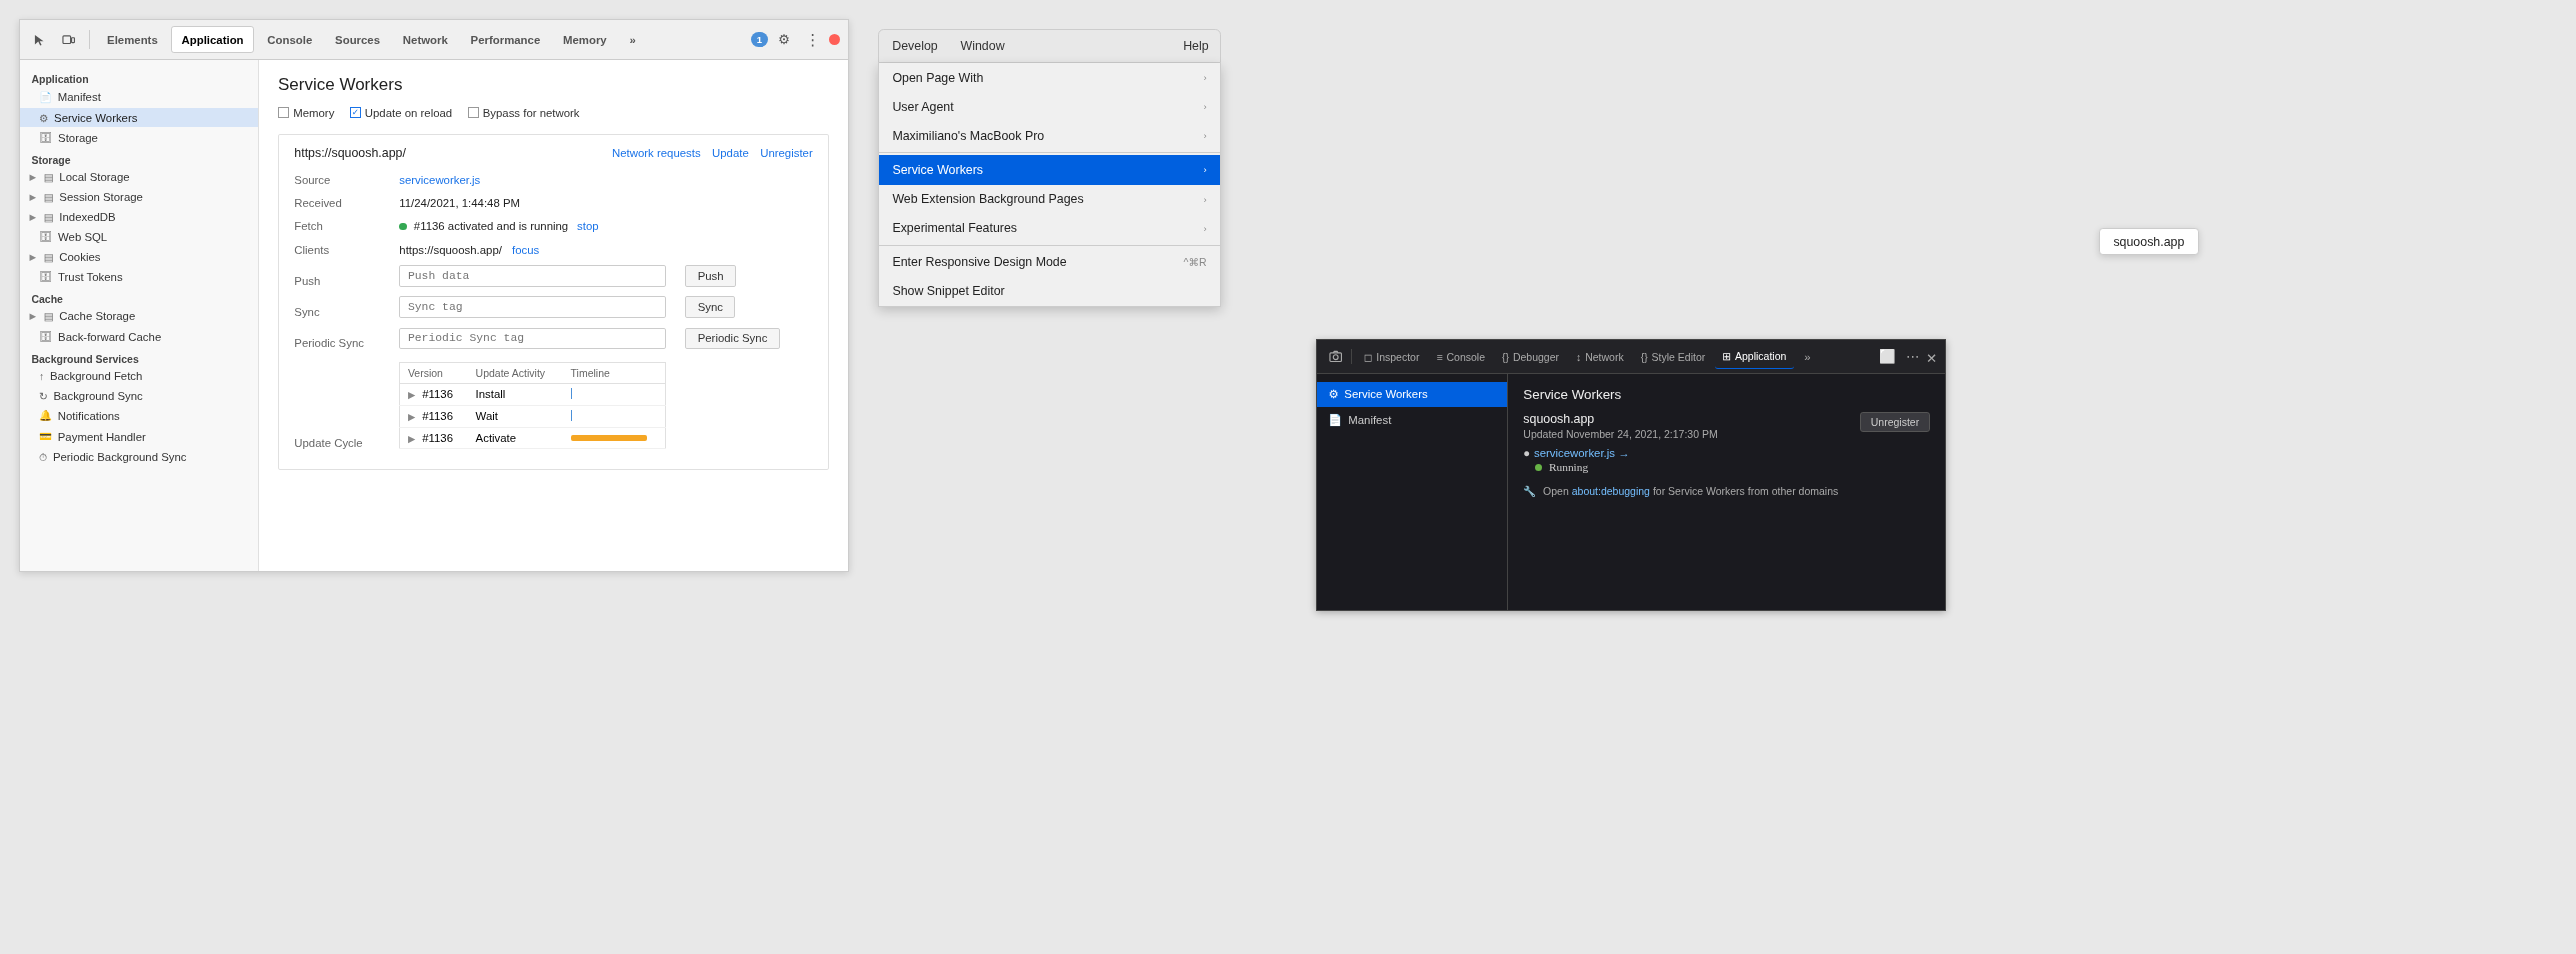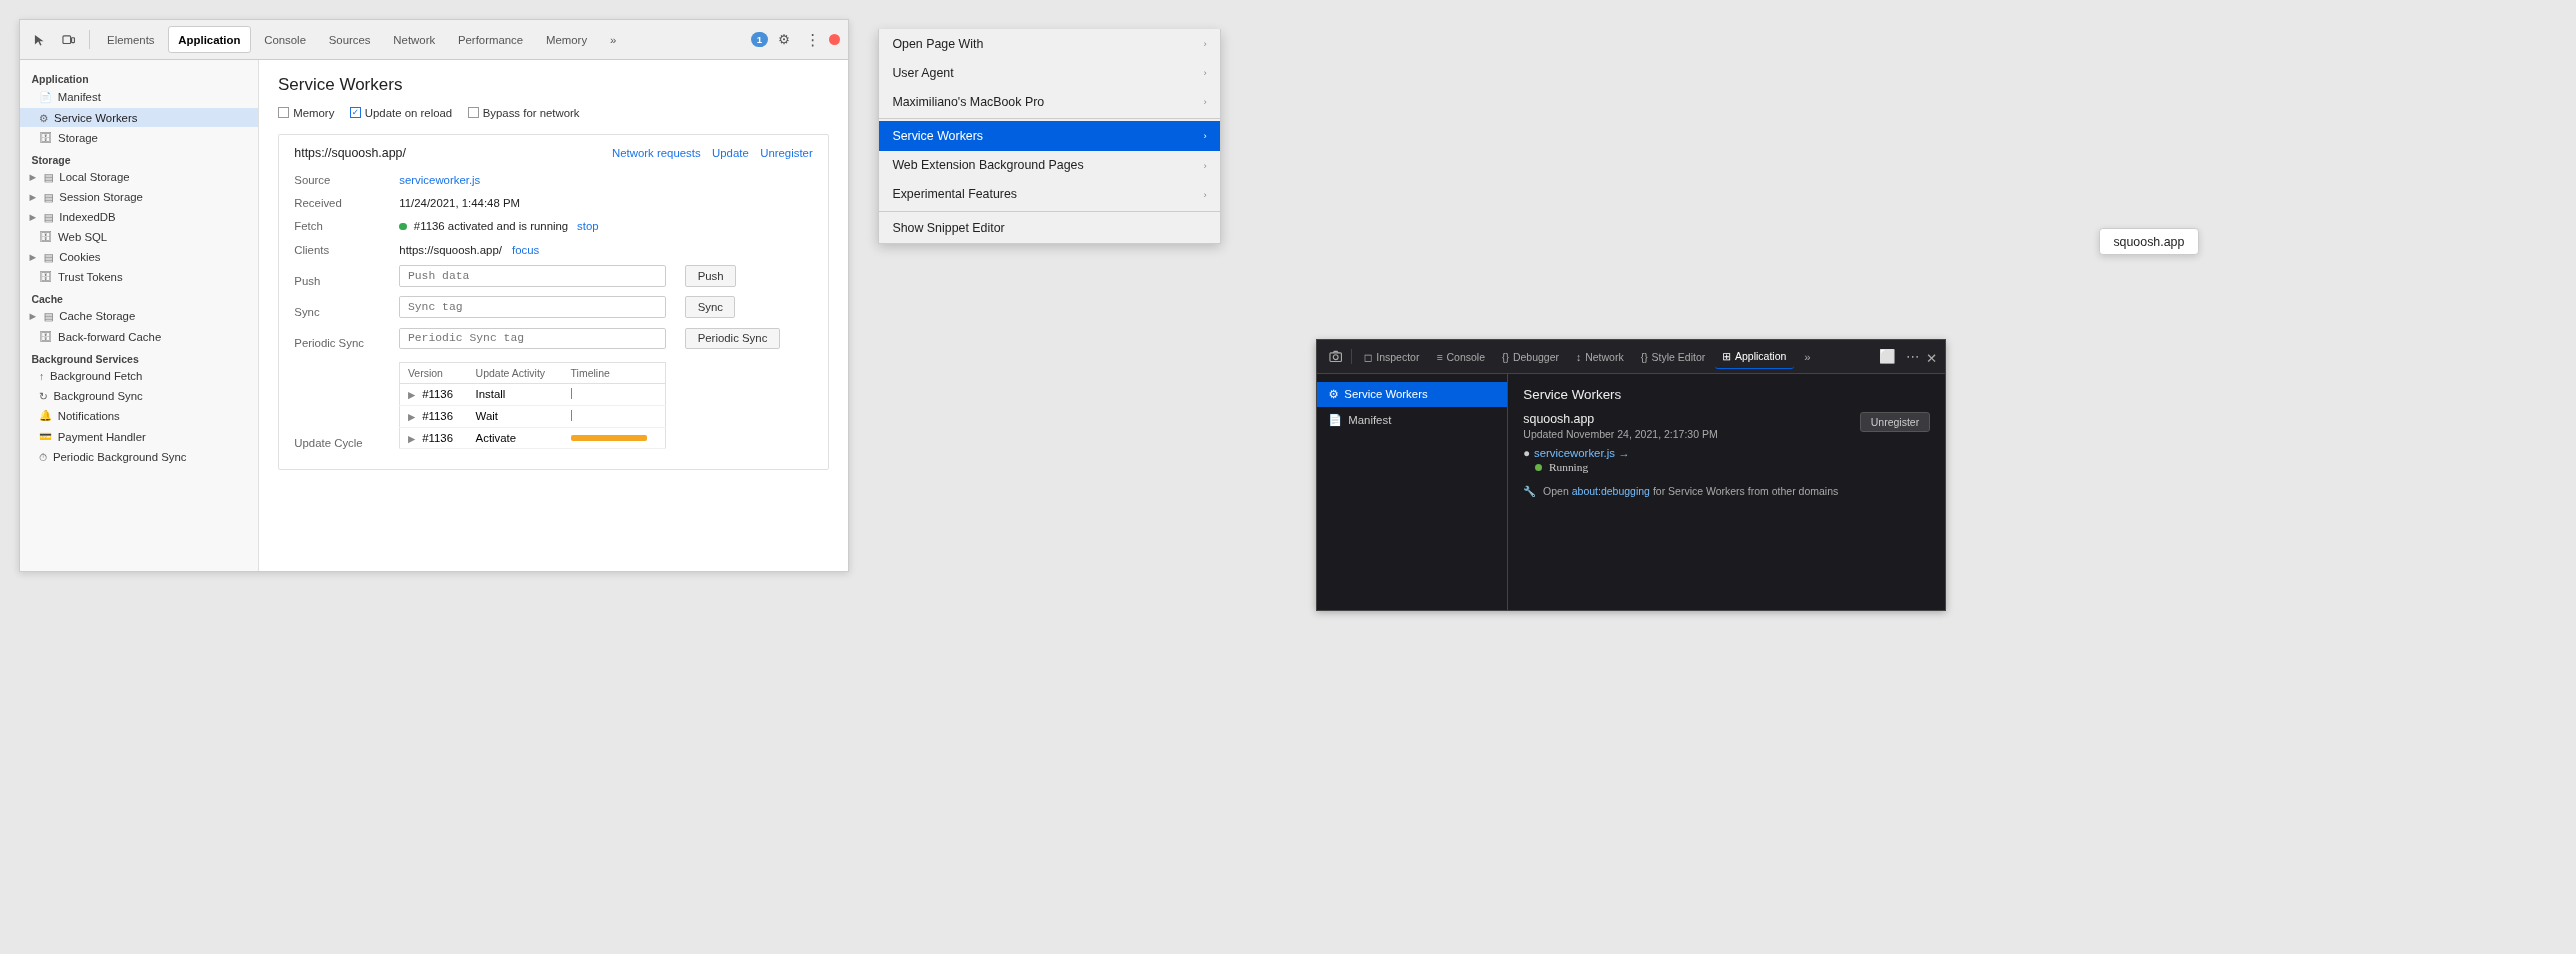--- a/index.html
+++ b/index.html
@@ -48,20 +48,21 @@
     }
     .toolbar-tab {
       padding: 3.8px 9.5px;
       background: transparent;
       border: none;
       cursor: pointer;
       font-size: 11.4px;
       color: #555;
       border-radius: 2.9px;
       height: 27px;
+      font-weight: bold;
     }
     .toolbar-tab.active {
       font-weight: 600;
       color: #000;
       background: #fff;
       border: 1px solid #ccc;
     }
     .toolbar-spacer { flex: 1; }
     .toolbar-badge {
       background: #4a90d9;
@@ -746,20 +747,26 @@
               </tr>
             </tbody>
           </table>
         </div>
       </div>
     </div>
   </div>
 </div>
 
 <div class="dropdown-container" style="position:relative;">
+  <div class="menu-bar">
+    <span class="menu-bar-item">Develop</span>
+    <span class="menu-bar-item">Window</span>
+    <div class="menu-bar-spacer"></div>
+    <span class="menu-bar-help">Help</span>
+  </div>
   <div class="dropdown-menu">
     <div class="menu-item">
       <span>Open Page With</span>
       <span class="menu-item-arrow">›</span>
     </div>
     <div class="menu-item">
       <span>User Agent</span>
       <span class="menu-item-arrow">›</span>
     </div>
     <div class="menu-item">
@@ -773,20 +780,24 @@
     </div>
     <div class="menu-item">
       <span>Web Extension Background Pages</span>
       <span class="menu-item-arrow">›</span>
     </div>
     <div class="menu-item">
       <span>Experimental Features</span>
       <span class="menu-item-arrow">›</span>
     </div>
     <div class="menu-separator"></div>
+    <div class="menu-item">
+      <span>Enter Responsive Design Mode</span>
+      <span class="menu-shortcut">^⌘R</span>
+    </div>
     <div class="menu-item">
       <span>Show Snippet Editor</span>
     </div>
   </div>
 
   <div class="squoosh-popup">squoosh.app</div>
 </div>
 
 <div class="devtools-right">
   <div class="ff-toolbar">

